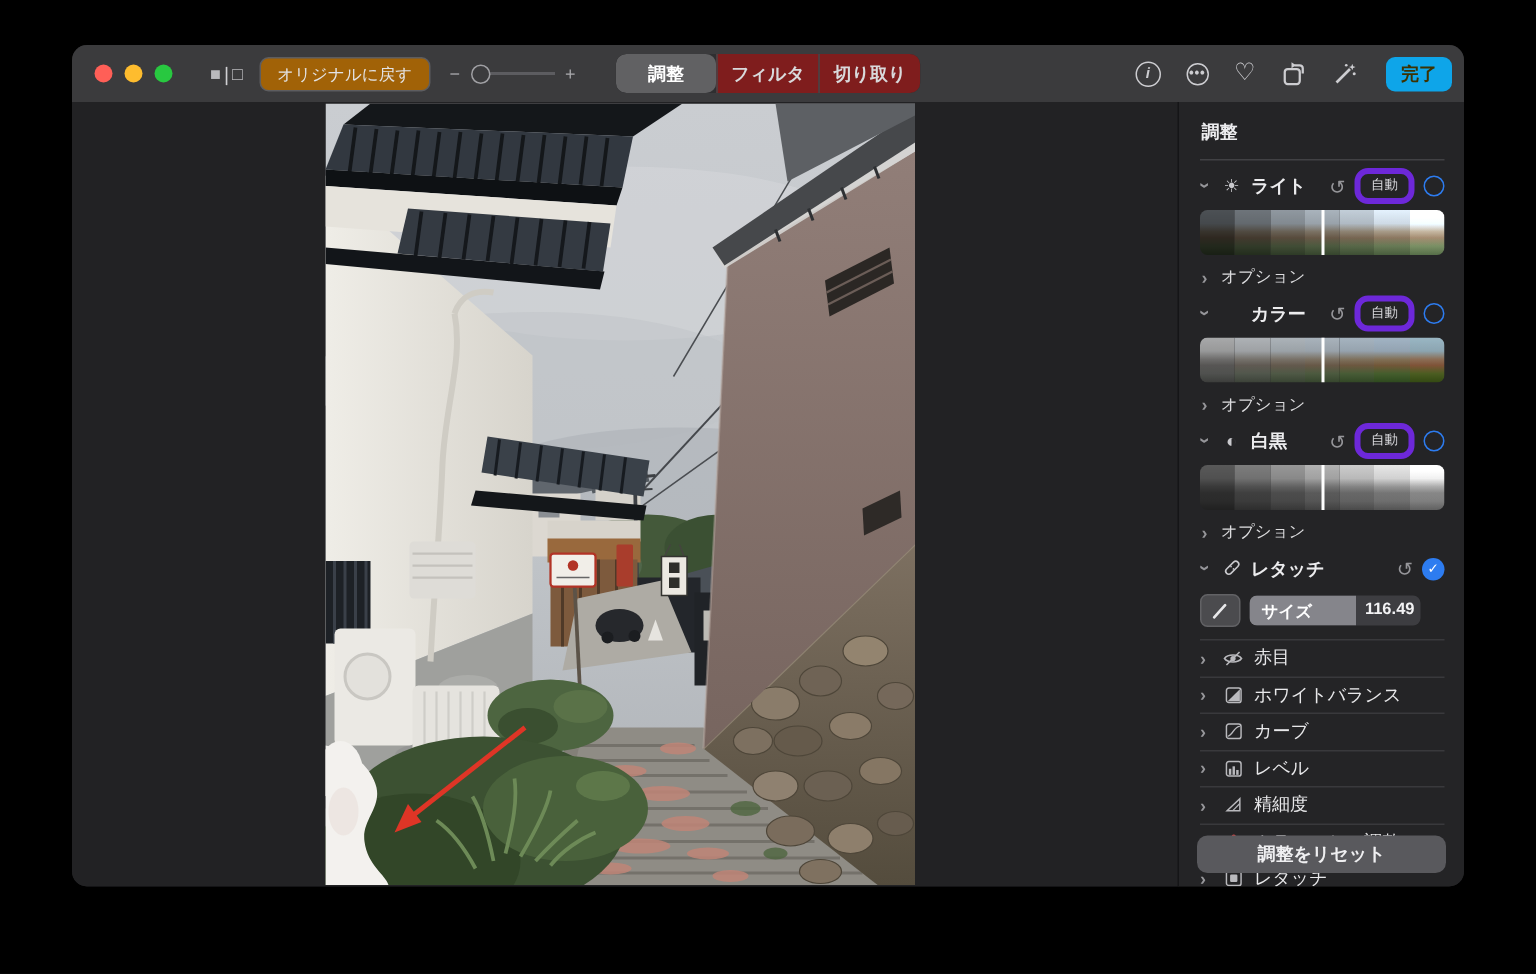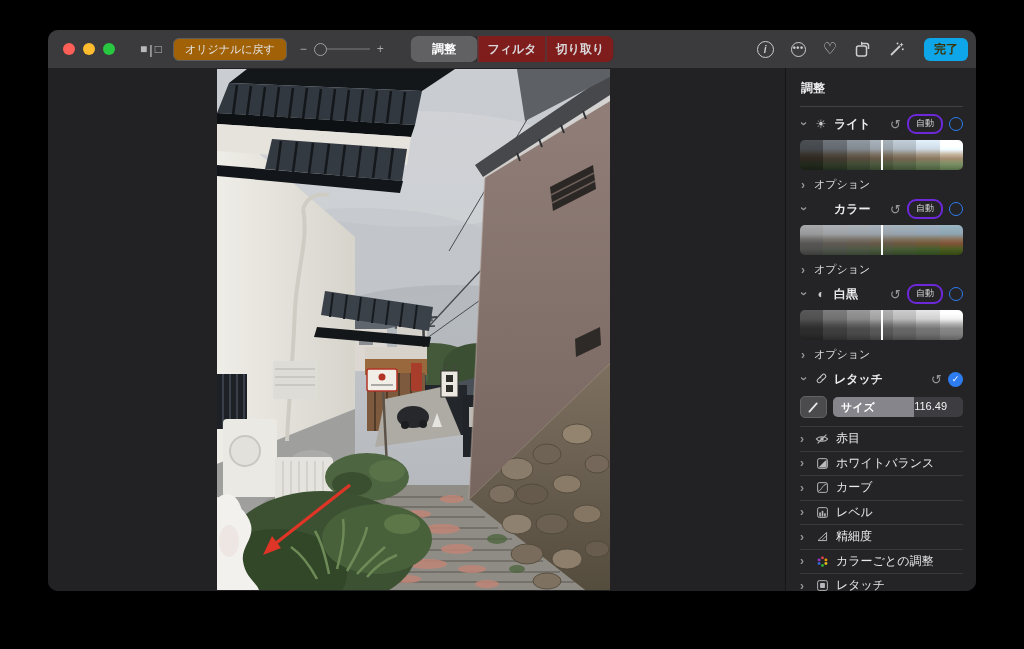--- a/index.html
+++ b/index.html
@@ -47,48 +47,48 @@
   .sect-head{display:flex;align-items:center;gap:6px;height:22px;margin-top:6px;}
   .chev{color:#96969a;font-size:13px;font-weight:bold;display:inline-block;width:8px;}
   .chev.down{transform:rotate(90deg) translateX(1px);}
   .sicon{color:#c9c9cd;font-size:12px;width:14px;text-align:center;line-height:1;}
   .colorwheel{width:12px;height:12px;border-radius:50%;
     background:radial-gradient(circle,#242426 0 2.5px,transparent 2.7px),
       conic-gradient(#e33,#ec0,#3c3,#0cc,#26f,#c3e,#e33);}
   .slabel{font-size:12px;font-weight:bold;color:#ececee;}
   .spacer{flex:1;}
   .undo{color:#96969a;font-size:13px;line-height:1;}
-  .auto{border:2px solid #6d28d9;border-radius:9px;font-size:9px;color:#d8d8dc;padding:1px 7px 2px;}
+  .auto{border:4px solid #6d28d9;border-radius:9px;font-size:9px;color:#d8d8dc;padding:1px 7px 2px;}
   .bluecirc{width:12px;height:12px;border:1.5px solid #2d7cf0;border-radius:50%;box-sizing:content-box;}
   .bluecheck{width:15px;height:15px;background:#2d7cf0;border-radius:50%;color:#fff;font-size:9px;
     display:flex;align-items:center;justify-content:center;font-weight:bold;}
   .strip{position:relative;height:30px;border-radius:5px;overflow:hidden;display:flex;margin:5px 0 0 0;}
   .fseg{flex:1;background:linear-gradient(180deg,#a9b3bc 0%,#99a2aa 30%,#7b7264 48%,#675847 62%,#4c5a3f 80%,#36452d 100%);}
   .strip-light .fseg:nth-child(1){filter:brightness(.45)} .strip-light .fseg:nth-child(2){filter:brightness(.65)}
   .strip-light .fseg:nth-child(3){filter:brightness(.85)} .strip-light .fseg:nth-child(4){filter:brightness(1)}
   .strip-light .fseg:nth-child(5){filter:brightness(1.15)} .strip-light .fseg:nth-child(6){filter:brightness(1.35)}
   .strip-light .fseg:nth-child(7){filter:brightness(1.6)}
   .strip-color .fseg:nth-child(1){filter:saturate(.1) brightness(.95)} .strip-color .fseg:nth-child(2){filter:saturate(.4)}
   .strip-color .fseg:nth-child(3){filter:saturate(.7)} .strip-color .fseg:nth-child(4){filter:saturate(1)}
   .strip-color .fseg:nth-child(5){filter:saturate(1.4)} .strip-color .fseg:nth-child(6){filter:saturate(1.8)}
   .strip-color .fseg:nth-child(7){filter:saturate(2.2) hue-rotate(-12deg)}
   .strip-bw .fseg:nth-child(1){filter:grayscale(1) brightness(.5)} .strip-bw .fseg:nth-child(2){filter:grayscale(1) brightness(.7)}
   .strip-bw .fseg:nth-child(3){filter:grayscale(1) brightness(.85)} .strip-bw .fseg:nth-child(4){filter:grayscale(1) brightness(1)}
   .strip-bw .fseg:nth-child(5){filter:grayscale(1) brightness(1.15)} .strip-bw .fseg:nth-child(6){filter:grayscale(1) brightness(1.3)}
   .strip-bw .fseg:nth-child(7){filter:grayscale(1) brightness(1.5)}
   .marker{position:absolute;left:50%;top:0;bottom:0;width:2px;margin-left:-1px;background:#fff;}
   .opts{display:flex;align-items:center;gap:6px;font-size:11px;color:#dcdcde;margin:7px 0 2px 1px;}
   .opts .chev{font-size:12px;width:7px;}
-  .retouch-row{display:flex;align-items:center;gap:6px;margin:6px 0 8px 0;}
+  .retouch-row{display:flex;align-items:center;gap:6px;margin:6px 16px 8px 0;}
   .brushbtn{width:25px;height:20px;background:#4b4b4e;border:1px solid #626265;border-radius:5px;
     display:flex;align-items:center;justify-content:center;}
   .sizeslider{position:relative;flex:1;height:20px;border-radius:5px;overflow:hidden;background:#3d3d41;}
   .sizeslider .fill{position:absolute;left:0;top:0;bottom:0;background:#85858b;}
   .size-label{position:absolute;left:8px;top:3px;font-size:11px;font-weight:bold;color:#fff;}
-  .size-value{position:absolute;right:16px;top:3px;font-size:11px;color:#f2f2f4;}
+  .size-value{position:absolute;right:4px;top:3px;font-size:11px;color:#f2f2f4;font-weight:bold;}
   .c-row{display:flex;align-items:center;gap:7px;height:23.5px;border-top:1px solid #39393c;font-size:12px;color:#e8e8ea;}
   .c-row .chev{font-size:12px;}
   .c-icon{width:14px;height:14px;display:flex;align-items:center;justify-content:center;}
   .reset{position:absolute;left:12px;right:12px;bottom:9px;height:25px;background:#59595d;border:none;
     border-radius:7px;color:#efeff1;font-size:12px;font-weight:bold;font-family:inherit;}
 </style>
 </head>
 <body>
 
 <div class="screen">
@@ -557,16 +557,17 @@
         <span class="chev">›</span>
         <span class="c-icon">
           <svg width="13" height="13" viewBox="0 0 16 16">
               <rect x="2" y="2" width="12" height="12" rx="2" fill="none" stroke="#b9b9bd" stroke-width="1.2"></rect>
               <rect x="5" y="5" width="6" height="6" rx="1" fill="#b9b9bd"></rect>
             </svg>
         </span>
         <span>レタッチ</span>
       </div>
 
+      <button class="reset">調整をリセット</button>
     </div>
 
   </div>
 </div>
 
 </body></html>

